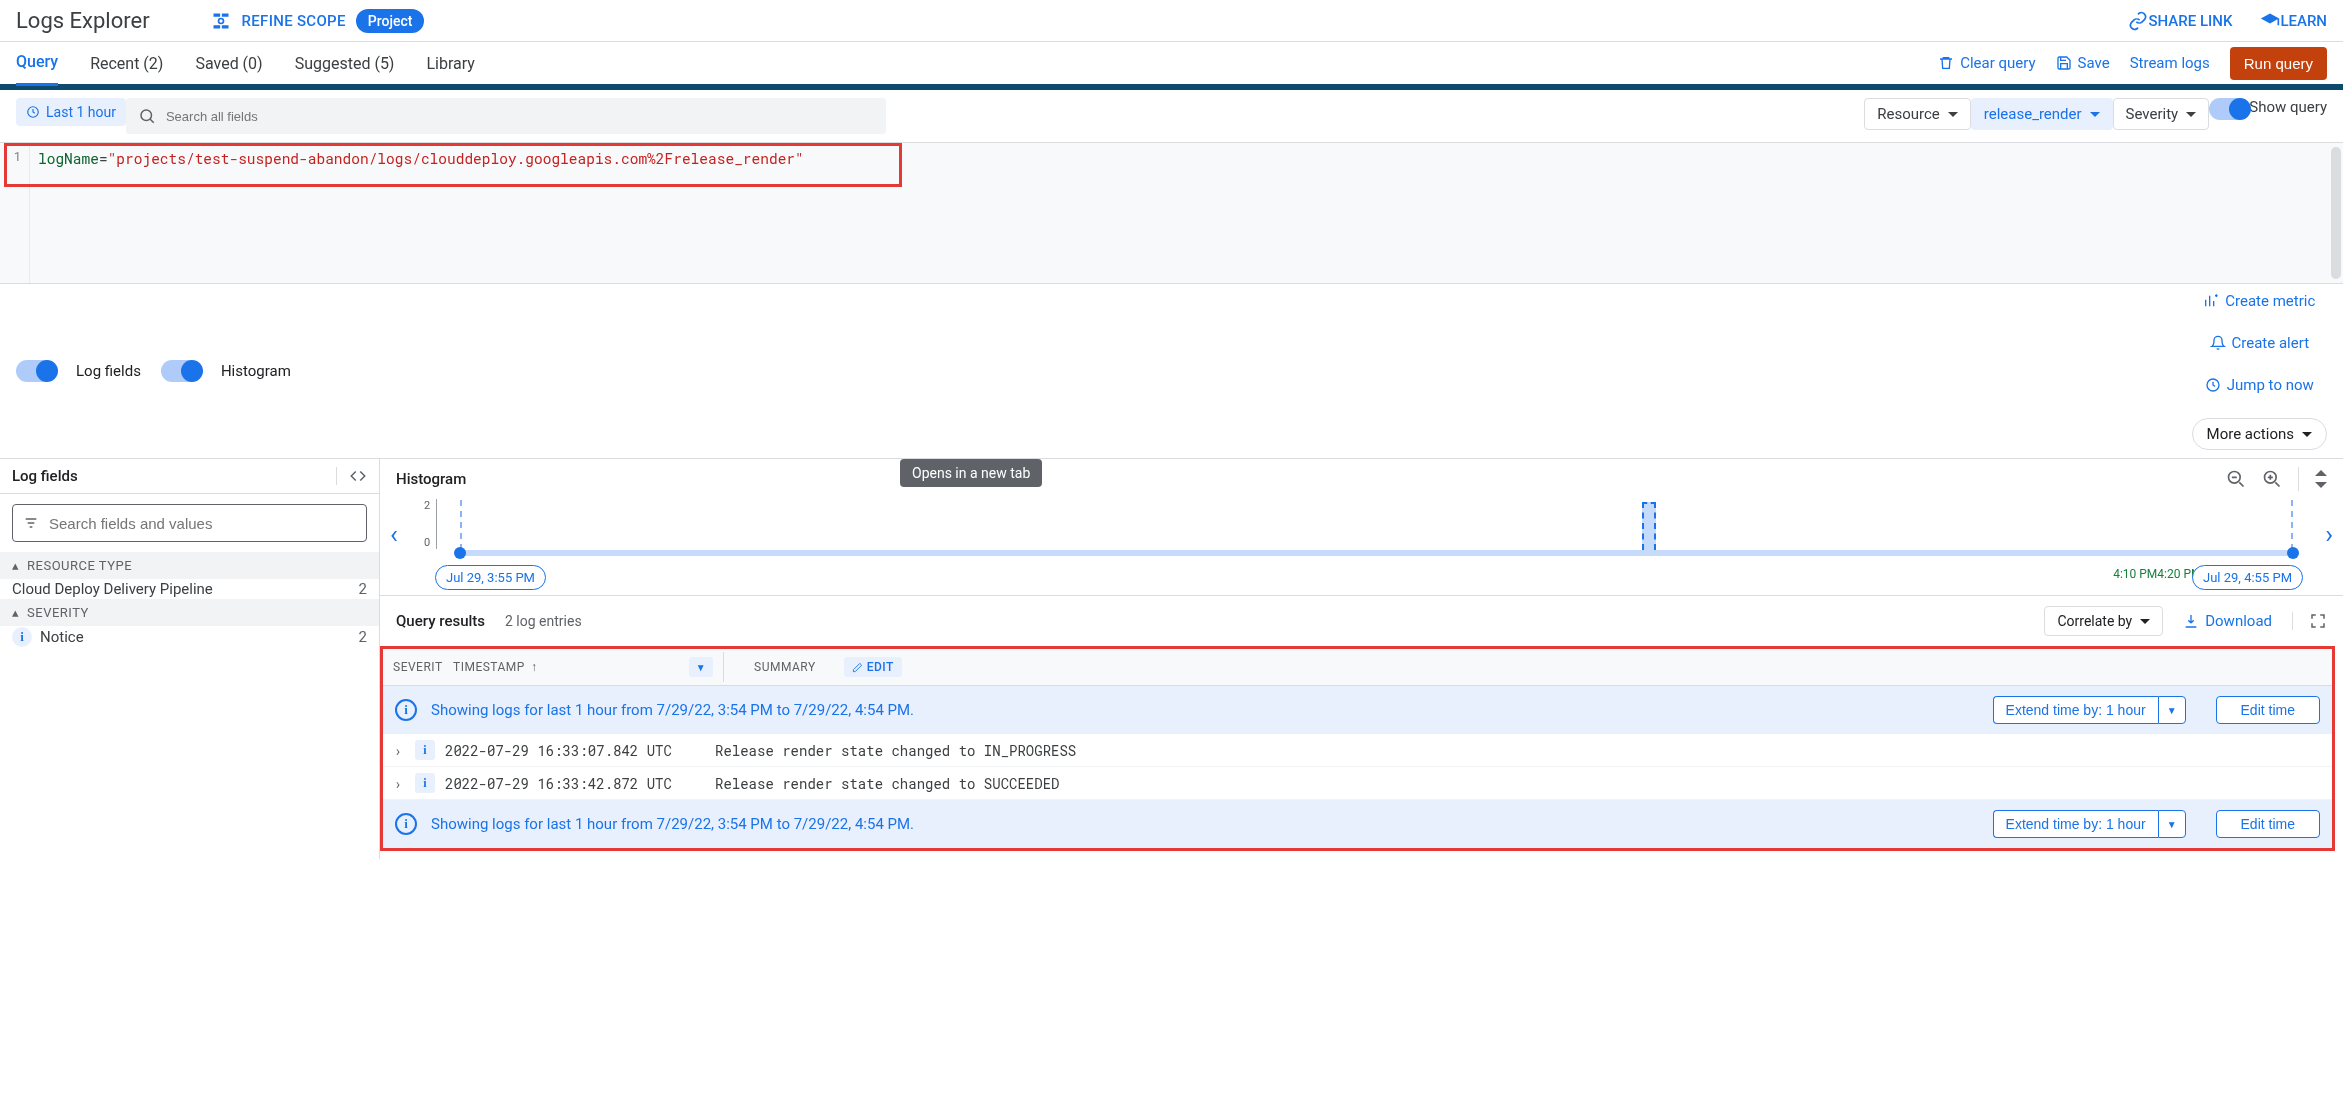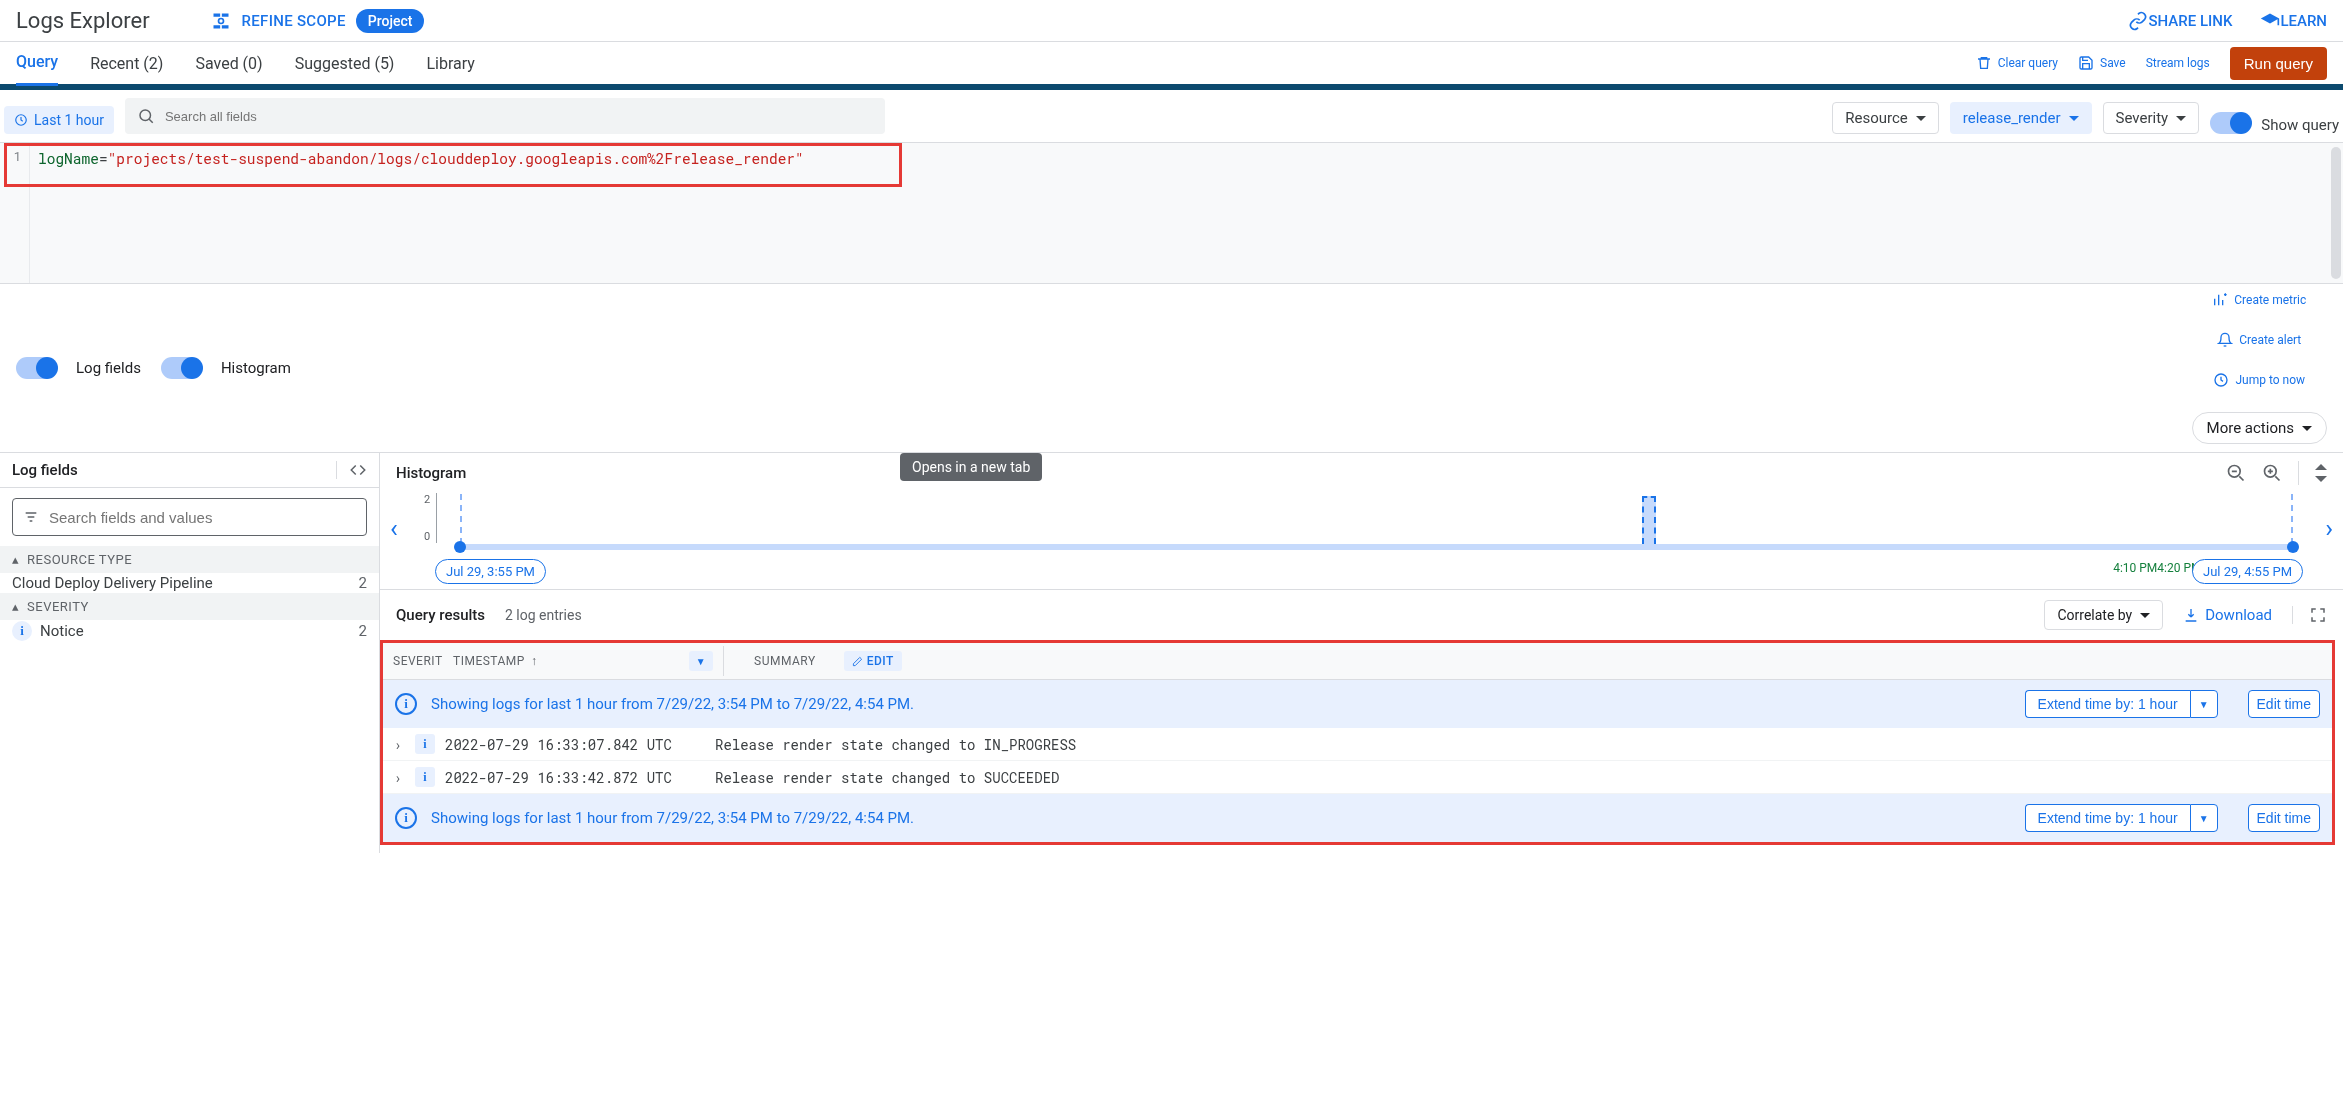--- a/index.html
+++ b/index.html
@@ -13,25 +13,25 @@
 .refine-label { color:#1a73e8; font-weight:500; letter-spacing:.3px; font-size:15px;}
 .pill-project { background:#1a73e8; color:#fff; border-radius:14px; padding:4px 12px; font-size:14px; font-weight:500;}
 .topbar-right { margin-left:auto; display:flex; gap:28px; align-items:center;}
 .topbar-link { display:flex; align-items:center; color:#1a73e8; font-weight:500; font-size:15px; cursor:pointer;}
 
 
 .tabrow { display:flex; align-items:center; padding: 0 16px; border-bottom: 6px solid #0c4a6e; gap: 32px; height: 48px;}
 .tab { font-size: 16px; color:#3c4043; cursor:pointer; padding: 12px 0; }
 .tab.active { color:#1a73e8; border-bottom: 3px solid #1a73e8; font-weight:500;}
 .tabrow-right { margin-left:auto; display:flex; align-items:center; gap:20px;}
-.tr-action { color:#1a73e8; display:flex; align-items:center; gap:6px; font-size:12px; cursor:pointer;}
+.tr-action { color:#1a73e8; display:flex; align-items:center; gap:6px; font-size:15px; cursor:pointer;}
 .run-btn { background:#c2410c; color:#fff; border:none; border-radius:4px; padding:8px 14px; font-size:15px; font-weight:500; cursor:pointer;}
 
 
-.filterrow { display:flex; align-items:flex-end; padding: 8px 4px; gap:11px;}
+.filterrow { display:flex; align-items:flex-start; padding: 8px 16px; gap:0;}
 .time-chip { background:#e8f0fe; color:#1a73e8; border-radius:4px; padding:6px 10px; display:flex; align-items:center; gap:6px; font-size:14px; cursor:pointer;}
 .search-wrap { flex:1; position:relative; background:#f1f3f4; border-radius:4px; height:36px; display:flex; align-items:center; padding:0 12px; gap:10px; max-width:760px;}
 .search-wrap input { border:none; background:transparent; outline:none; font-size:13px; width:100%; color:#8b5cf6;}
 .dd { border:1px solid #dadce0; border-radius:4px; padding:6px 12px; display:flex; align-items:center; gap:8px; font-size:15px; cursor:pointer; color:#3c4043;}
 .dd.blue { background:#e8f0fe; color:#1a73e8; border-color:transparent;}
 .toggle { width:40px; height:22px; border-radius:11px; background:#aecbfa; position:relative; cursor:pointer;}
 .toggle .knob { position:absolute; width:22px; height:22px; border-radius:50%; background:#1a73e8; right:-2px; top:0;}
 .showq-label { font-size:15px; color:#3c4043;}
 
 
@@ -95,21 +95,21 @@
 .sort-arrow { font-size:12px;}
 .ts-options { margin-left:auto; width:24px; height:20px; background:#e8f0fe; color:#1a73e8; border-radius:3px; display:flex; align-items:center; justify-content:center; font-size:10px; cursor:pointer;}
 .edit-chip { background:#e8f0fe; color:#1a73e8; border-radius:3px; padding:3px 8px; display:flex; align-items:center; gap:4px; font-size:12px; cursor:pointer; font-weight:500;}
 
 .info-row { display:flex; align-items:center; background:#e8f0fe; padding:10px 12px; gap:14px;}
 .info-i { width:22px; height:22px; border:2px solid #1a73e8; border-radius:50%; color:#1a73e8; display:flex; align-items:center; justify-content:center; font-family:serif; font-weight:bold; font-size:13px;}
 .info-msg { color:#1a73e8; font-size:15px; flex:0 0 auto;}
 .ext-btn { margin-left:auto; display:flex;}
 .ext-main { border:1px solid #1a73e8; color:#1a73e8; background:#fff; padding:5px 12px; border-radius:4px 0 0 4px; font-size:14px; cursor:pointer; border-right:none;}
 .ext-dd { border:1px solid #1a73e8; color:#1a73e8; background:#fff; padding:5px 8px; border-radius:0 4px 4px 0; font-size:10px; cursor:pointer;}
-.edit-time { border:1px solid #1a73e8; color:#1a73e8; background:#fff; padding:5px 8px; border-radius:4px; font-size:14px; cursor:pointer; margin-left:16px;}
+.edit-time { border:1px solid #1a73e8; color:#1a73e8; background:#fff; padding:5px 24px; border-radius:4px; font-size:14px; cursor:pointer; margin-left:16px;}
 
 .log-row { display:flex; align-items:center; padding:6px 8px; gap:10px; font-family:"Roboto Mono", Menlo, monospace; font-size:14px; border-bottom:1px solid #f1f3f4;}
 .log-exp { color:#5f6368; cursor:pointer; width:14px; text-align:center;}
 .log-sev { width:20px; height:20px; border-radius:3px; background:#e8f0fe; color:#1a73e8; display:flex; align-items:center; justify-content:center; font-family:serif; font-weight:bold; font-size:12px;}
 .log-ts { width:260px; color:#3c4043;}
 .log-sum { flex:1; color:#3c4043;}
 
 svg { display:block; }
 .chev::after { content:''; display:inline-block; border:5px solid transparent; border-top-color:currentColor; transform:translateY(3px);}
 </style>

